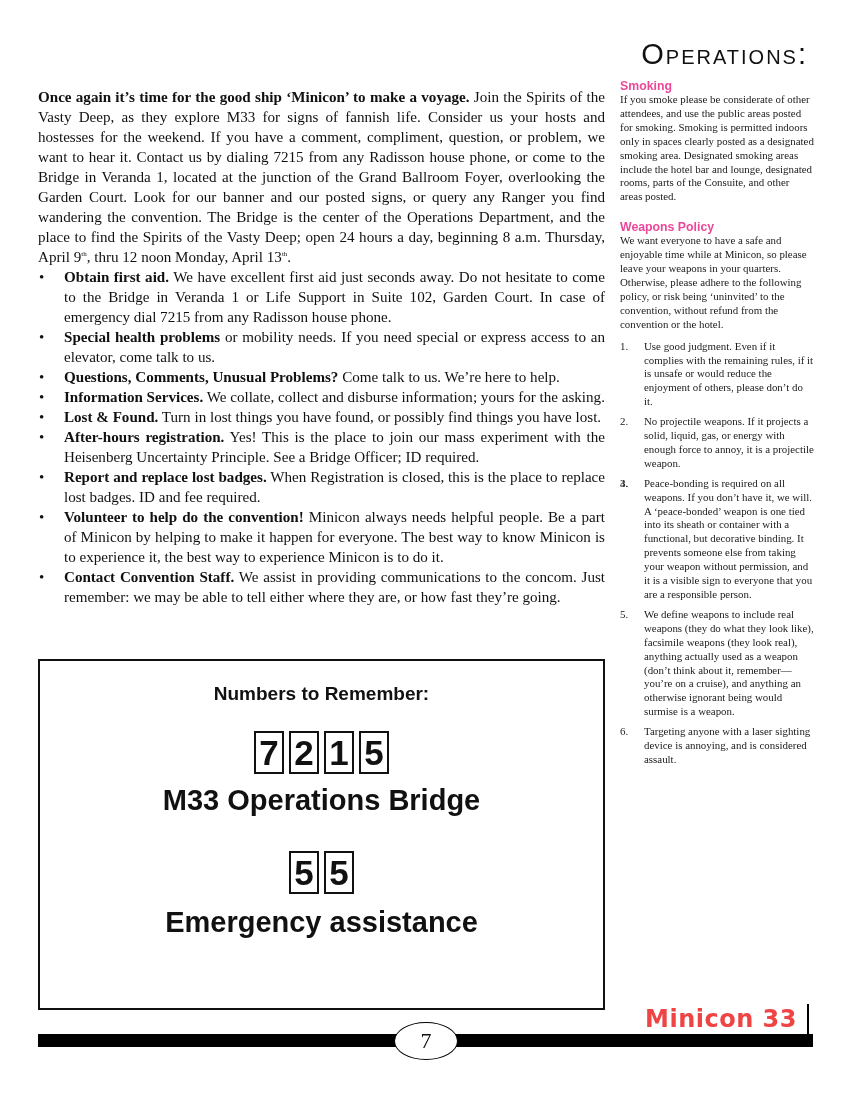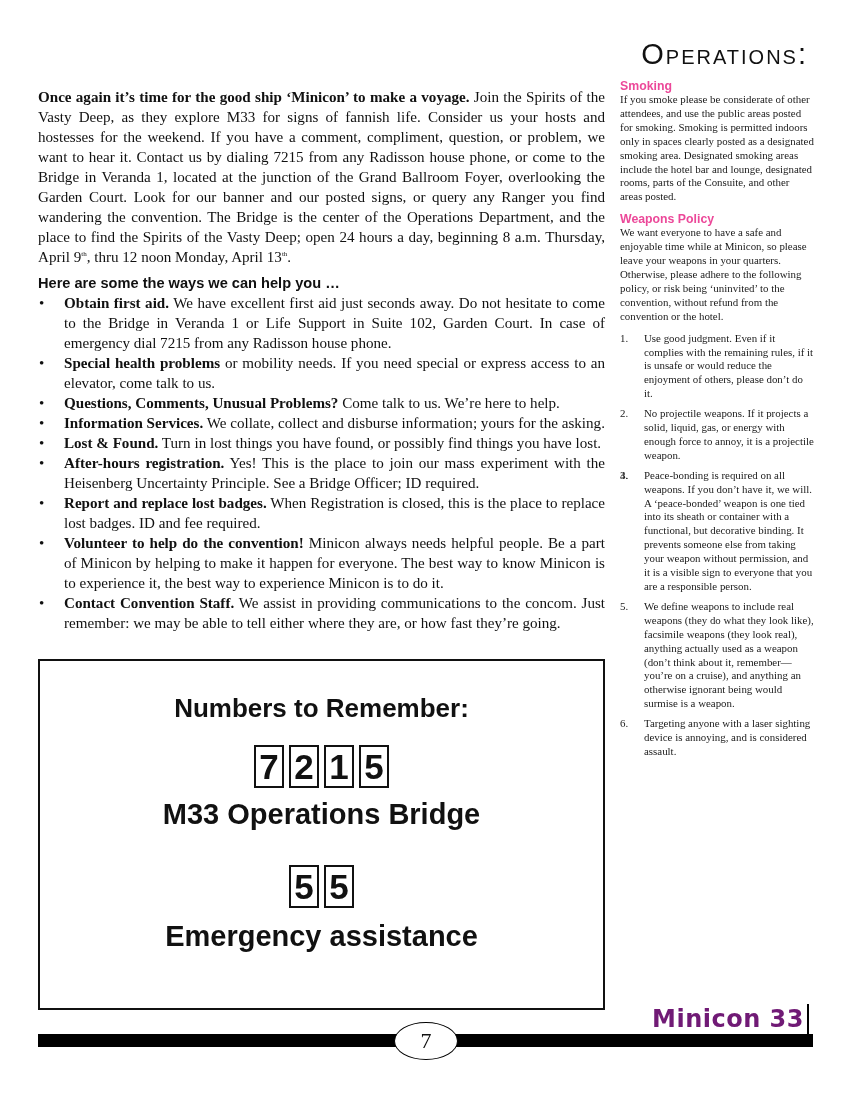--- a/index.html
+++ b/index.html
@@ -26,70 +26,69 @@
     }
     ul.ways { list-style: none; padding: 0; margin: 0; }
     ul.ways li { position: relative; padding-left: 26px; }
     ul.ways li .bullet { position: absolute; left: 1px; top: 0; }
 
     .numbers-box {
       position: absolute; left: 38px; top: 659px; width: 563px; height: 347px;
       border: 2px solid #111; text-align: center;
       font-family: "Liberation Sans", sans-serif; font-weight: bold;
     }
-    .nb-title { font-size: 26px; margin-top: 30px; line-height: 34px; }
+    .nb-title { font-size: 19px; margin-top: 16px; line-height: 34px; }
     .digits { margin-top: 20px; height: 44px; display: flex; justify-content: center; gap: 5px; }
     .digit {
       width: 26px; height: 39px; border: 2px solid #111; font-size: 35px; line-height: 40px;
       display: flex; align-items: center; justify-content: center; box-shadow: inset 0 0 0 1px #fff;
     }
     .nb-label { font-size: 29px; line-height: 34px; margin-top: 8px; }
     .digits.second { margin-top: 34px; }
     .nb-label2 { font-size: 29px; line-height: 34px; margin-top: 10px; }
     .nb-sub { font-size: 24.5px; line-height: 30px; margin-top: 5px; }
 
     .side {
       position: absolute; left: 620px; top: 79px; width: 194px;
       font-family: "Liberation Serif", serif; font-size: 10.9px; line-height: 13.9px; color: #1a1a1a;
     }
     .side h3 {
       font-family: "Liberation Sans", sans-serif; font-weight: bold; font-size: 12.3px;
       margin: 0; line-height: 14px; color: #ec4899;
     }
     .side p { margin: 0; }
     .side .gap { margin-top: 8px; }
-    .side h3.gap2 { margin-top: 8px; }
+    .side h3.gap2 { margin-top: 16px; }
     ol.rules { list-style: none; padding: 0; margin: 8px 0 0 0; }
     ol.rules li { position: relative; padding-left: 24px; margin-bottom: 6px; }
     ol.rules li .num { position: absolute; left: 0; top: 0; }
 
     .footer-bar { position: absolute; left: 38px; top: 1034px; width: 775px; height: 13px; background: #000; }
     .page-oval {
       position: absolute; left: 394px; top: 1022px; width: 62px; height: 36px;
       border: 1.5px solid #000; border-radius: 50%; background: #fff;
       font-family: "Liberation Serif", serif; font-size: 22px; line-height: 36px; text-align: center;
     }
     .brand {
       position: absolute; right: 41px; top: 1004px;
       font-family: "DejaVu Sans", sans-serif; font-weight: bold; font-size: 24px;
-      letter-spacing: 0.5px; color: #701a75; line-height: 30px;
-      border-right: 2px solid #000; padding-right: 3px;
+      letter-spacing: 0.5px; color: #ef4444; line-height: 30px;
+      border-right: 2px solid #000; padding-right: 10px;
     }
   </style>
 </head>
 <body>
 
 <div class="heading">Operations:</div>
 
 <div class="main">
   <p>
     <b>Once again it’s time for the good ship ‘Minicon’ to make a voyage.</b><span> Join the Spirits of the Vasty Deep, as they explore M33 for signs of fannish life. Consider us your hosts and hostesses for the weekend. If you have a comment, compliment, question, or problem, we want to hear it. Contact us by dialing 7215 from any Radisson house phone, or come to the Bridge in Veranda 1, located at the junction of the Grand Ballroom Foyer, overlooking the Garden Court. Look for our banner and our posted signs, or query any Ranger you find wandering the convention. The Bridge is the center of the Operations Department, and the place to find the Spirits of the Vasty Deep; open 24 hours a day, beginning 8 a.m. Thursday, April 9</span><sup>th</sup><span>, thru 12 noon  Monday, April 13</span><sup>th</sup><span>.</span>
   </p>
 
-  <div class="subhead">Here are some the ways we can help you …</div>
 
   <ul class="ways">
     <li><span class="bullet">•</span><b>Obtain first aid.</b><span> We have excellent first aid just seconds away. Do not hesitate to come to the Bridge in Veranda 1 or Life Support in Suite 102, Garden Court. In case of emergency dial 7215 from any Radisson house phone.</span></li>
     <li><span class="bullet">•</span><b>Special health problems</b><span> or mobility needs. If you need special or express access to an elevator, come talk to us.</span></li>
     <li><span class="bullet">•</span><b>Questions, Comments, Unusual Problems?</b><span> Come talk to us. We’re here to help.</span></li>
     <li><span class="bullet">•</span><b>Information Services.</b><span> We collate, collect and disburse information; yours for the asking.</span></li>
     <li><span class="bullet">•</span><b>Lost &amp; Found.</b><span> Turn in lost things you have found, or possibly find things you have lost.</span></li>
     <li><span class="bullet">•</span><b>After-hours registration.</b><span> Yes! This is the place to join our mass experiment with the Heisenberg Uncertainty Principle. See a Bridge Officer; ID required.</span></li>
     <li><span class="bullet">•</span><b>Report and replace lost badges.</b><span> When Registration is closed, this is the place to replace lost badges. ID and fee required.</span></li>
     <li><span class="bullet">•</span><b>Volunteer to help do the convention!</b><span> Minicon always needs helpful people. Be a part of  Minicon by helping to make it happen for everyone. The best way to know Minicon is to experience it, the best way to experience Minicon is to do it.</span></li>

